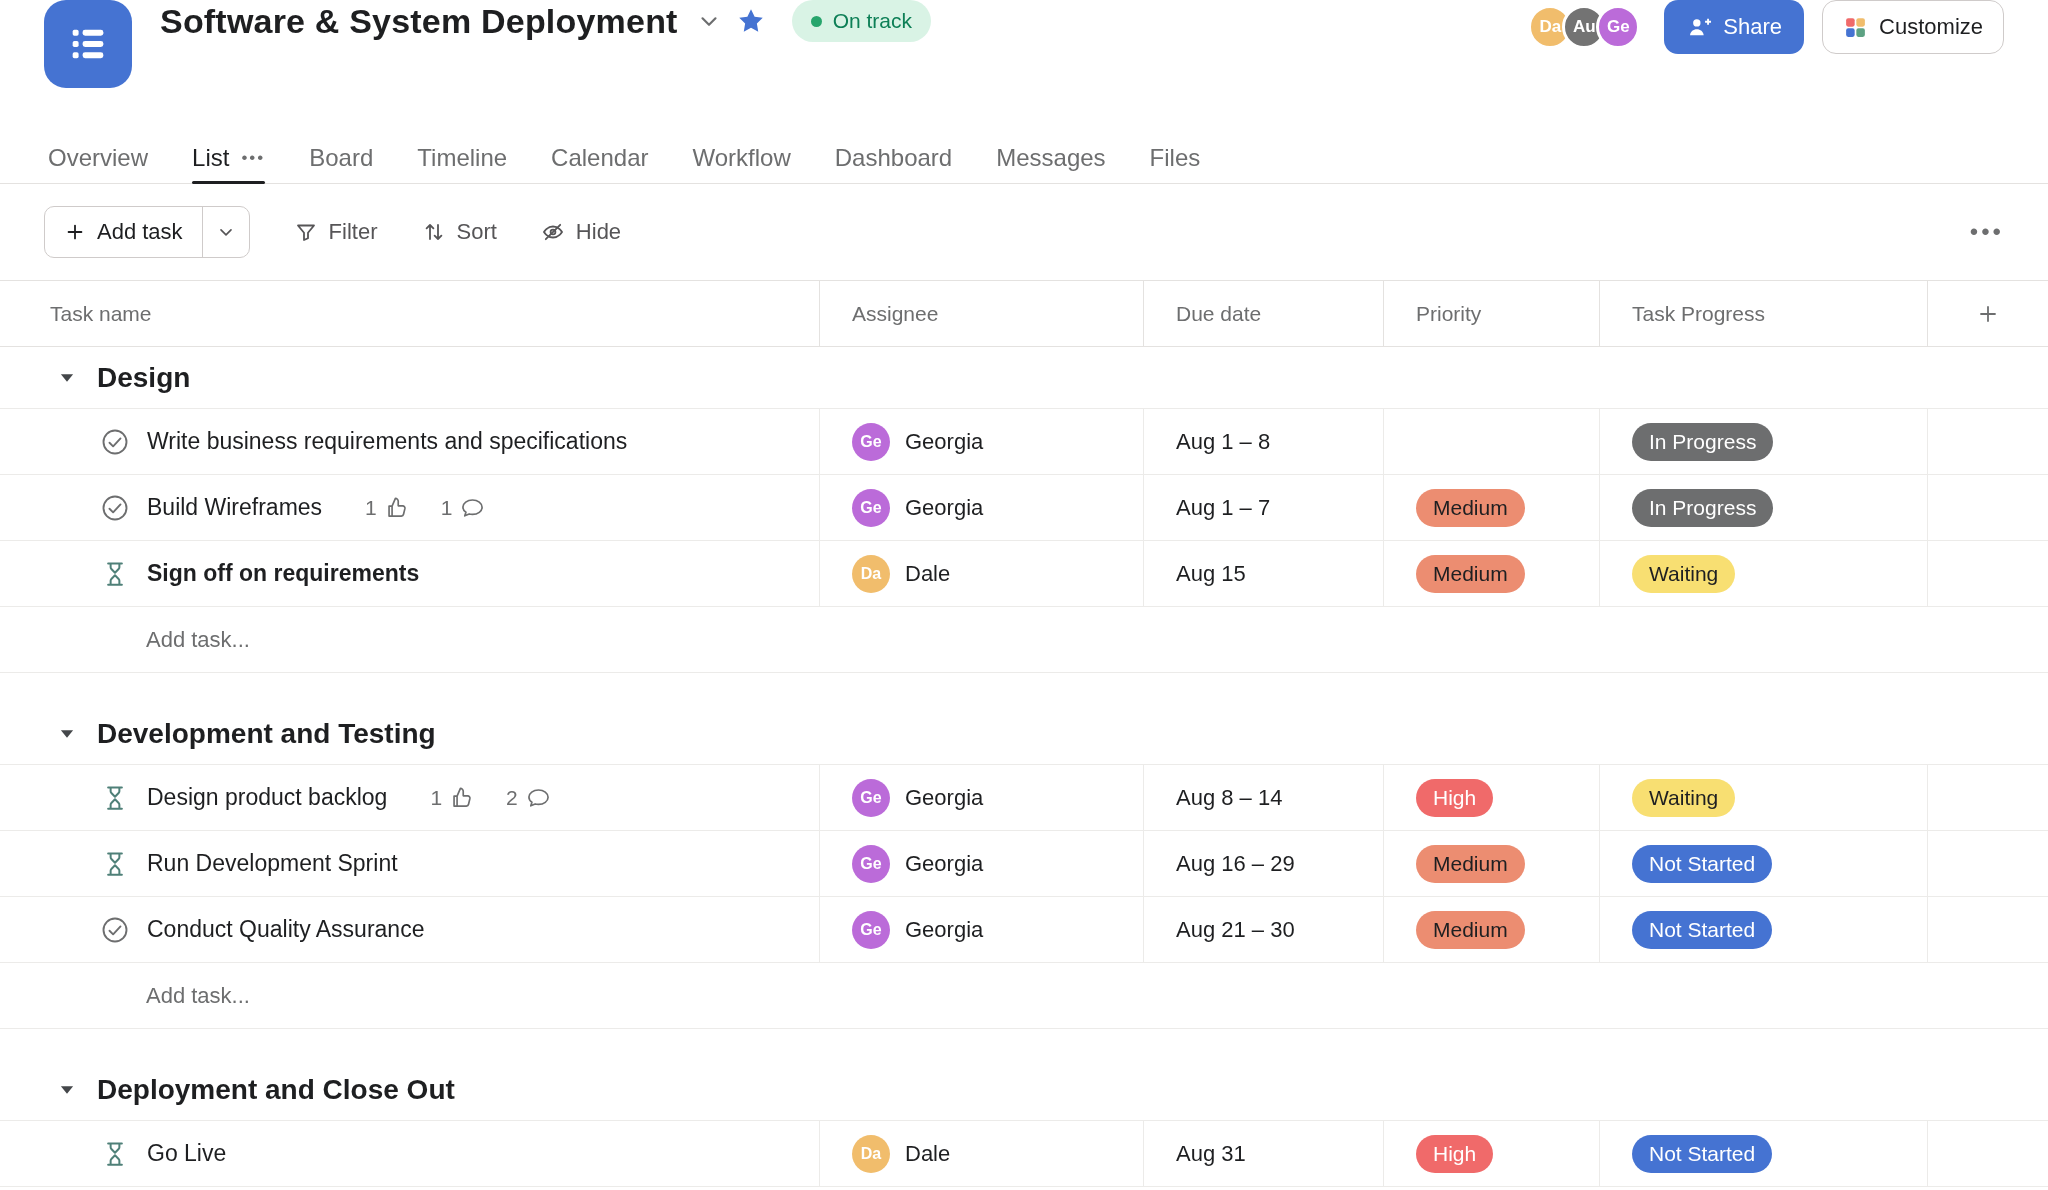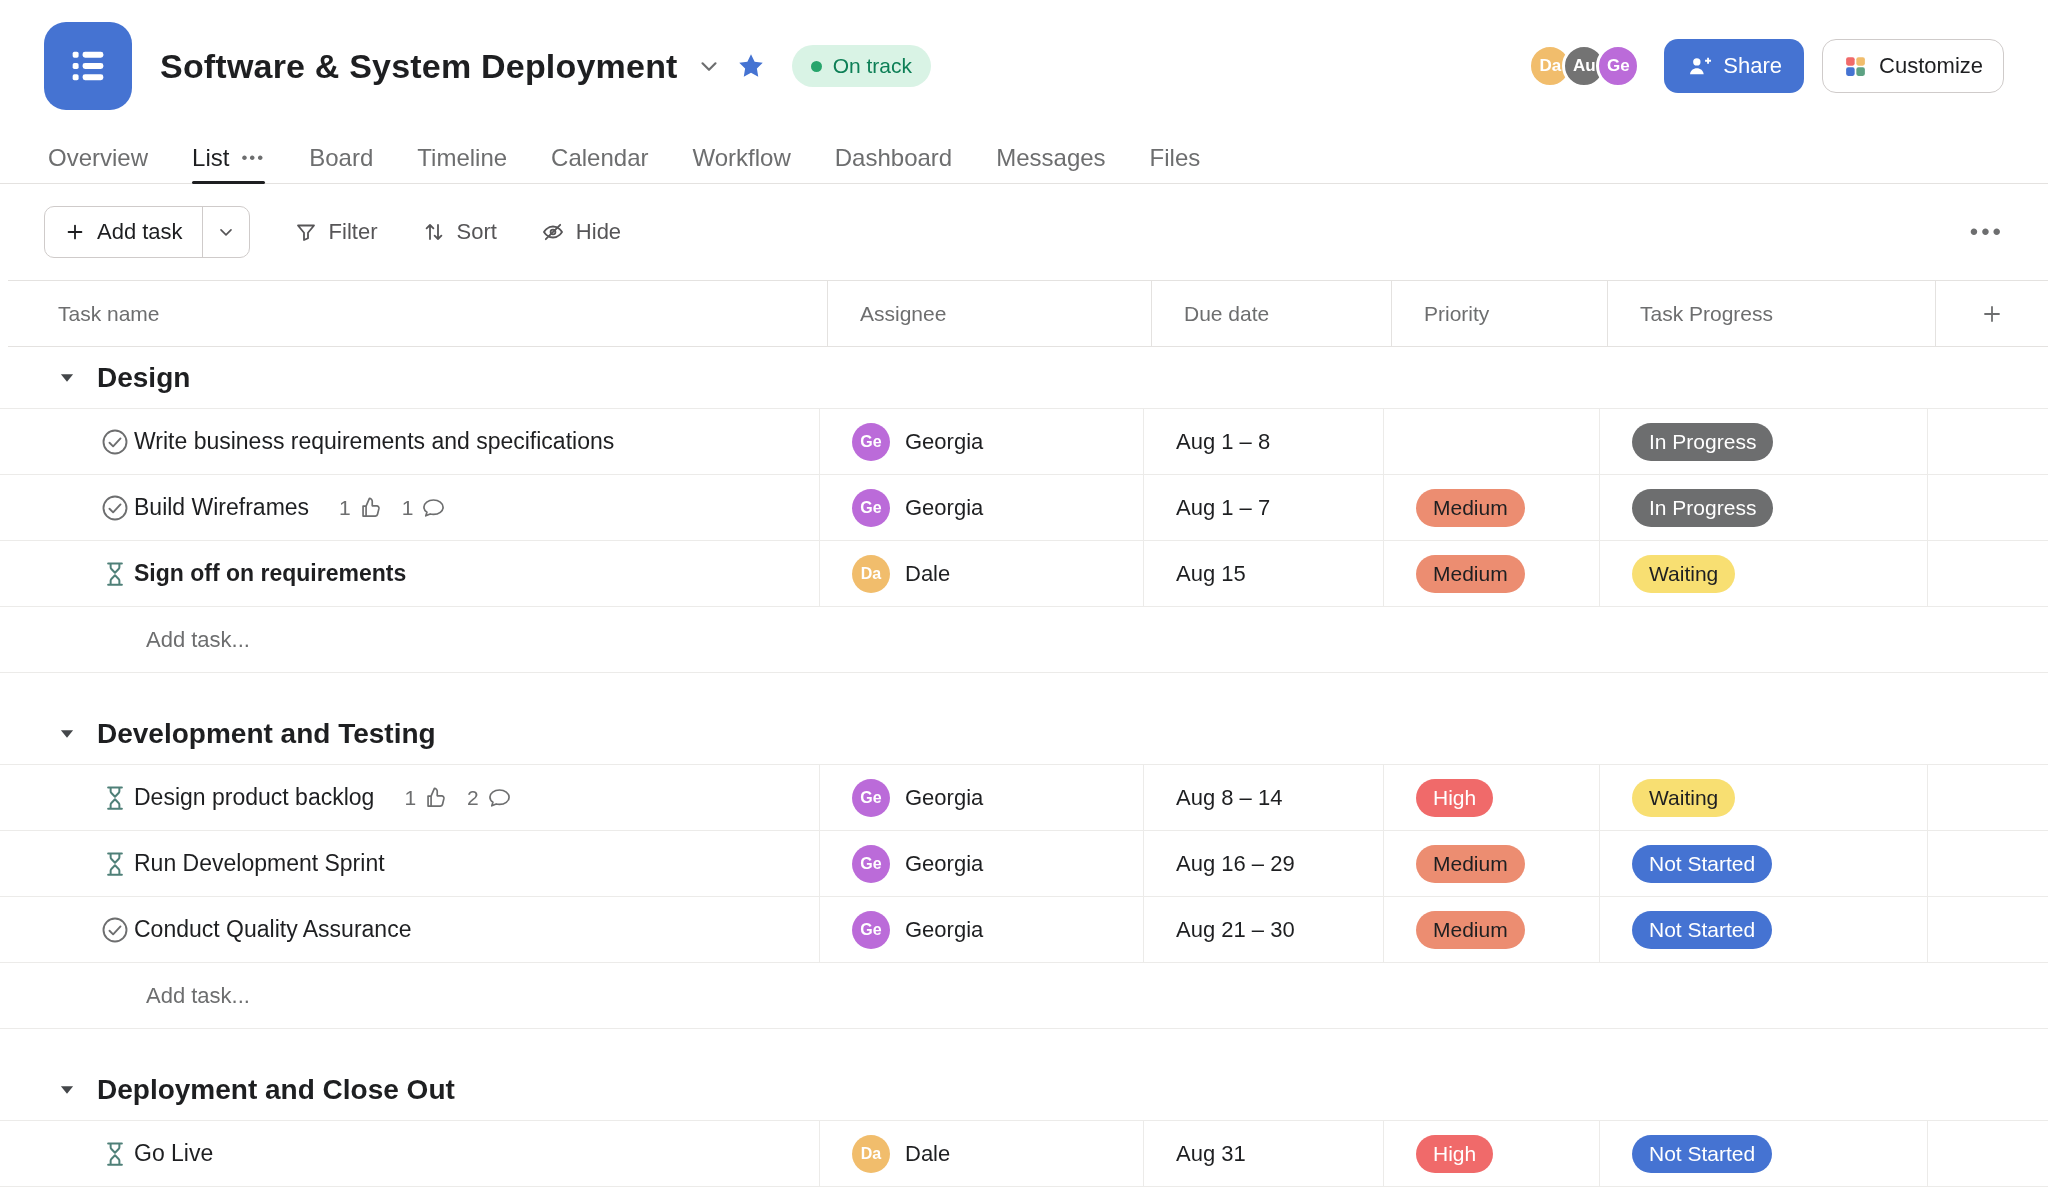--- a/index.html
+++ b/index.html
@@ -4,21 +4,21 @@
 <style>
   * { margin:0; padding:0; box-sizing:border-box; }
   html,body { width:2048px; height:1190px; }
   body {
     font-family:"Liberation Sans", sans-serif;
     background:#ffffff; color:#1e1f21; overflow:hidden;
   }
   svg { display:block; }
 
   
-  .topbar { height:132px; display:flex; align-items:center; padding:0 44px; }
+  .topbar { height:132px; display:flex; align-items:flex-start; padding:0 44px; }
   .project-icon {
     width:88px; height:88px; border-radius:22px; background:#4573d2;
     display:flex; align-items:center; justify-content:center; flex:0 0 auto; cursor:pointer;
   }
   .title-row { display:flex; align-items:center; margin-left:28px; }
   .page-title { font-size:34px; font-weight:700; letter-spacing:.2px; }
   .title-chevron { margin-left:18px; cursor:pointer; }
   .fav-star { margin-left:14px; cursor:pointer; }
   .status-pill {
     margin-left:26px; height:42px; display:inline-flex; align-items:center; gap:11px;
@@ -54,35 +54,35 @@
                    border-radius:10px; overflow:hidden; background:#fff; }
   .addtask-main { display:flex; align-items:center; gap:11px; padding:0 19px; font-size:22px; cursor:pointer; }
   .addtask-divider { width:1px; background:#cfcbca; }
   .addtask-caret { width:46px; display:flex; align-items:center; justify-content:center; cursor:pointer; }
   .tool-btn { display:flex; align-items:center; gap:11px; color:#565557; font-size:22px;
               margin-left:44px; cursor:pointer; background:none; border:none; font-family:inherit;text-align:right; }
   .toolbar-overflow { margin-left:auto; color:#6d6e6f; font-size:24px; letter-spacing:3px; cursor:pointer; }
 
   
   .grid-cols { display:grid; grid-template-columns:820px 324px 240px 216px 328px 1fr; }
-  .thead { height:67px; border-top:1px solid #e4e2e0; border-bottom:1px solid #e4e2e0;margin-left:8px; }
+  .thead { height:67px; border-top:1px solid #e4e2e0; border-bottom:1px solid #e4e2e0; }
   .hcell { display:flex; align-items:center; padding-left:32px; color:#6d6e6f; font-size:21px;
            border-right:1px solid #e4e2e0; cursor:pointer; }
   .hcell:first-child { padding-left:50px; }
   .hcell.plus-cell { border-right:none; justify-content:center; padding-left:0; }
 
   .section + .section { margin-top:30px; }
   .section-header { height:62px; display:flex; align-items:center; gap:19px; padding-left:56px;
                     border-bottom:1px solid #ecebe9; cursor:pointer; }
   .section-title { font-size:28px; font-weight:700; }
 
   .task-row { height:66px; border-bottom:1px solid #ecebe9; cursor:pointer; }
   .tcell { display:flex; align-items:center; border-right:1px solid #ecebe9; padding-left:32px; overflow:hidden; }
   .tcell.spacer-cell { border-right:none; }
-  .name-cell { padding-left:100px; gap:4px; }
+  .name-cell { padding-left:100px; gap:17px; }
   .status-icon { width:30px; height:30px; flex:0 0 auto; cursor:pointer; }
   .status-icon.cc { color:#6d6e6f; }
   .status-icon.hg { color:#4f8078; }
   .task-name { font-size:23px; white-space:nowrap; }
   .task-name.bold { font-weight:700; }
   .meta-group { display:inline-flex; align-items:center; gap:8px; color:#6d6e6f; font-size:21px; margin-left:14px; }
   .task-name + .meta-group { margin-left:26px; }
   .meta-icon { width:25px; height:25px; }
   .assignee-name { margin-left:15px; font-size:22px; white-space:nowrap; }
   .due-text { font-size:22px; white-space:nowrap; }

